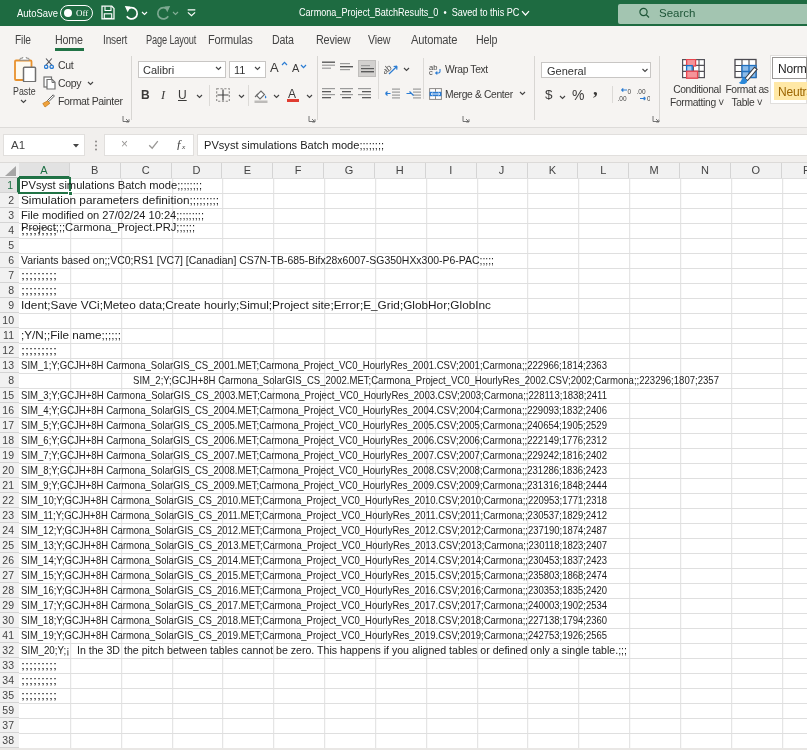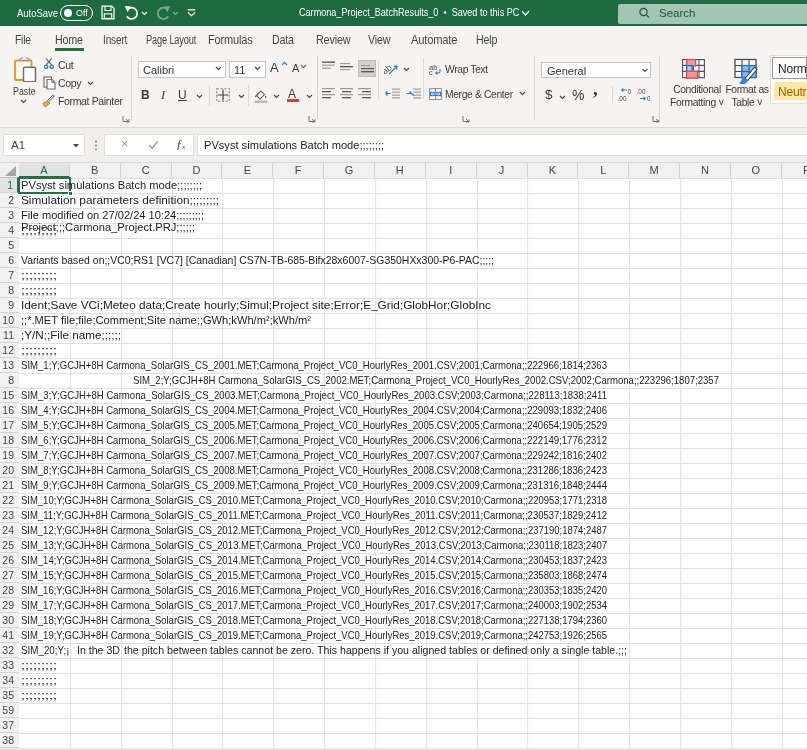--- a/index.html
+++ b/index.html
@@ -1,21 +1,21 @@
 <!DOCTYPE html>
 <html><head><meta charset="utf-8">
 <style>
 * { margin:0; padding:0; box-sizing:border-box; }
 html,body { width:807px; height:750px; overflow:hidden; font-family:"Liberation Sans",sans-serif; }
 #app { position:relative; width:807px; height:750px; background:#fff; }
 
 
 #title { position:absolute; left:0; top:0; width:807px; height:26px; background:#1e6b41; }
 #title .asave { position:absolute; left:17px; top:7px; color:#fff; font-size:10.5px; display:inline-block; transform:scaleX(.9); transform-origin:0 50%; }
-#toggle { position:absolute; left:60px; top:5px; width:33px; height:16px; border:1px solid #fff; border-radius:8px; }
+#toggle { position:absolute; left:60px; top:5px; width:33px; height:16px; border:1px solid #fff; border-radius:8px;font-family:Liberation Serif, serif; }
 #toggle .knob { position:absolute; left:3px; top:3px; width:8px; height:8px; background:#fff; border-radius:50%; }
 #toggle .off { position:absolute; left:15px; top:1.5px; color:#fff; font-size:9px; }
 .tico { position:absolute; top:4px; }
 #doctitle { position:absolute; left:299px; top:6px; color:#fff; font-size:11.5px; display:inline-block; transform:scaleX(.79); transform-origin:0 50%; white-space:nowrap; }
 #searchpill { position:absolute; left:618px; top:4px; width:200px; height:20px; background:#a3c5b1; border-radius:2px; }
 #searchpill span { position:absolute; left:41px; top:3px; font-size:11.5px; color:#1d5537; }
 
 
 #tabs { position:absolute; left:0; top:26px; width:807px; height:25px; background:#f6f4f2; }
 #tabs .tab { position:absolute; top:7px; font-size:12px; color:#444; letter-spacing:-0.2px; display:inline-block; transform-origin:0 50%; }
@@ -430,21 +430,20 @@
       <div id="selrowline"></div>
 <div class="crow" style="top:178.0px;"><span class="ct" style="transform:scaleX(1.0139);transform-origin:0 50%;">PVsyst simulations Batch mode;;;;;;;;</span></div>
 <div class="crow" style="top:193.0px;"><span class="ct" style="transform:scaleX(1.0723);transform-origin:0 50%;">Simulation parameters definition;;;;;;;;;</span></div>
 <div class="crow" style="top:208.0px;"><span class="ct" style="transform:scaleX(1.0076);transform-origin:0 50%;">File modified on 27/02/24 10:24;;;;;;;;;</span></div>
 <div class="crow" style="top:223.0px;"><span class="ct" style="transform:scaleX(1.3083);transform-origin:0 50%;">;;;;;;;;;</span></div>
 <div class="crow" style="top:220px;"><span class="ct" style="transform:scaleX(1.0165);transform-origin:0 50%;">Project;;;Carmona_Project.PRJ;;;;;;</span></div>
 <div class="crow" style="top:253.0px;"><span class="ct" style="transform:scaleX(0.9500);transform-origin:0 50%;">Variants based on;;VC0;RS1 [VC7] [Canadian] CS7N-TB-685-Bifx28x6007-SG350HXx300-P6-PAC;;;;;</span></div>
 <div class="crow" style="top:268.0px;"><span class="ct" style="transform:scaleX(1.3083);transform-origin:0 50%;">;;;;;;;;;</span></div>
 <div class="crow" style="top:283.0px;"><span class="ct" style="transform:scaleX(1.3083);transform-origin:0 50%;">;;;;;;;;;</span></div>
 <div class="crow" style="top:298.0px;"><span class="ct" style="transform:scaleX(1.0722);transform-origin:0 50%;">Ident;Save VCi;Meteo data;Create hourly;Simul;Project site;Error;E_Grid;GlobHor;GlobInc</span></div>
-<div class="crow" style="top:313.0px;"><span class="ct" style="transform:scaleX(1.0102);transform-origin:0 50%;">;;*.MET file;file;Comment;Site name;;GWh;kWh/m²;kWh/m²</span></div>
 <div class="crow" style="top:328.0px;"><span class="ct" style="transform:scaleX(1.0622);transform-origin:0 50%;">;Y/N;;File name;;;;;;</span></div>
 <div class="crow" style="top:343.0px;"><span class="ct" style="transform:scaleX(1.3083);transform-origin:0 50%;">;;;;;;;;;</span></div>
 <div class="crow" style="top:358.0px;"><span class="ct" style="transform:scaleX(0.8691);transform-origin:0 50%;">SIM_1;Y;GCJH+8H Carmona_SolarGIS_CS_2001.MET;Carmona_Project_VC0_HourlyRes_2001.CSV;2001;Carmona;;222966;1814;2363</span></div>
 <div class="crow" style="top:373.0px;text-align:right;"><span class="ct" style="transform:scaleX(0.8691);transform-origin:0 50%;">SIM_2;Y;GCJH+8H Carmona_SolarGIS_CS_2002.MET;Carmona_Project_VC0_HourlyRes_2002.CSV;2002;Carmona;;223296;1807;2357</span></div>
 <div class="crow" style="top:388.0px;"><span class="ct" style="transform:scaleX(0.8713);transform-origin:0 50%;">SIM_3;Y;GCJH+8H Carmona_SolarGIS_CS_2003.MET;Carmona_Project_VC0_HourlyRes_2003.CSV;2003;Carmona;;228113;1838;2411</span></div>
 <div class="crow" style="top:403.0px;"><span class="ct" style="transform:scaleX(0.8691);transform-origin:0 50%;">SIM_4;Y;GCJH+8H Carmona_SolarGIS_CS_2004.MET;Carmona_Project_VC0_HourlyRes_2004.CSV;2004;Carmona;;229093;1832;2406</span></div>
 <div class="crow" style="top:418.0px;"><span class="ct" style="transform:scaleX(0.8691);transform-origin:0 50%;">SIM_5;Y;GCJH+8H Carmona_SolarGIS_CS_2005.MET;Carmona_Project_VC0_HourlyRes_2005.CSV;2005;Carmona;;240654;1905;2529</span></div>
 <div class="crow" style="top:433.0px;"><span class="ct" style="transform:scaleX(0.8691);transform-origin:0 50%;">SIM_6;Y;GCJH+8H Carmona_SolarGIS_CS_2006.MET;Carmona_Project_VC0_HourlyRes_2006.CSV;2006;Carmona;;222149;1776;2312</span></div>
 <div class="crow" style="top:448.0px;"><span class="ct" style="transform:scaleX(0.8691);transform-origin:0 50%;">SIM_7;Y;GCJH+8H Carmona_SolarGIS_CS_2007.MET;Carmona_Project_VC0_HourlyRes_2007.CSV;2007;Carmona;;229242;1816;2402</span></div>
 <div class="crow" style="top:463.0px;"><span class="ct" style="transform:scaleX(0.8691);transform-origin:0 50%;">SIM_8;Y;GCJH+8H Carmona_SolarGIS_CS_2008.MET;Carmona_Project_VC0_HourlyRes_2008.CSV;2008;Carmona;;231286;1836;2423</span></div>

